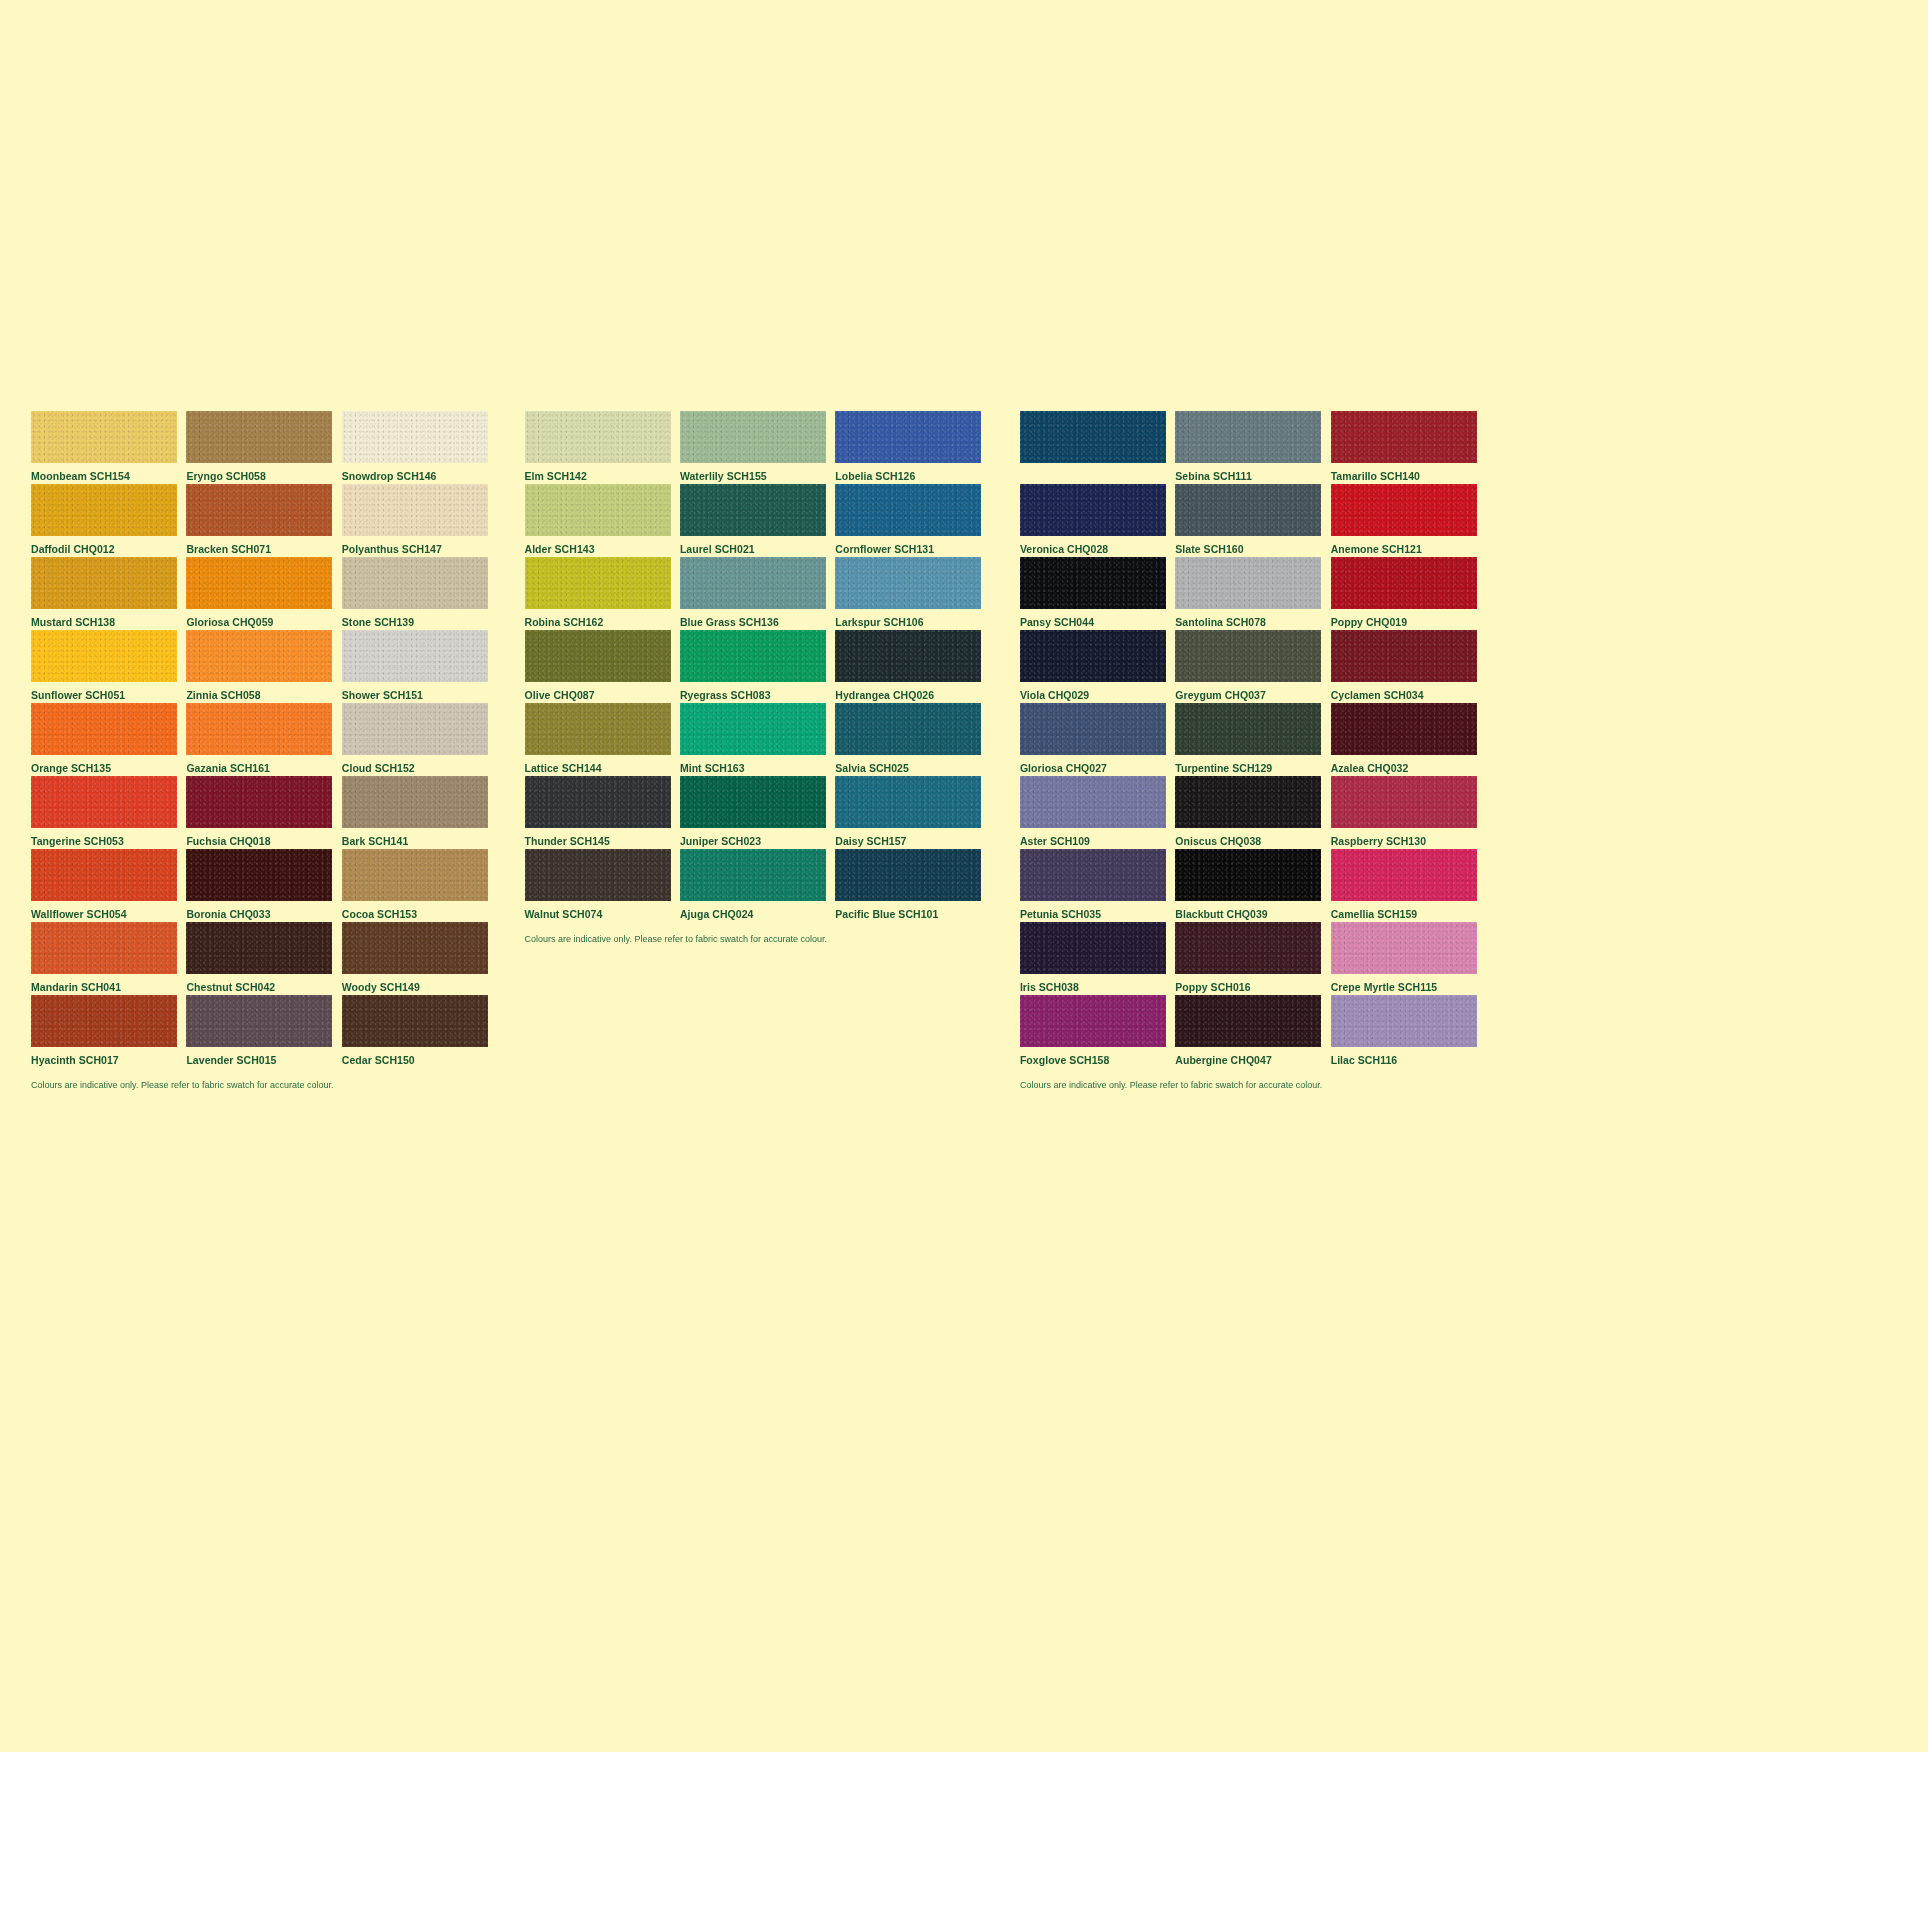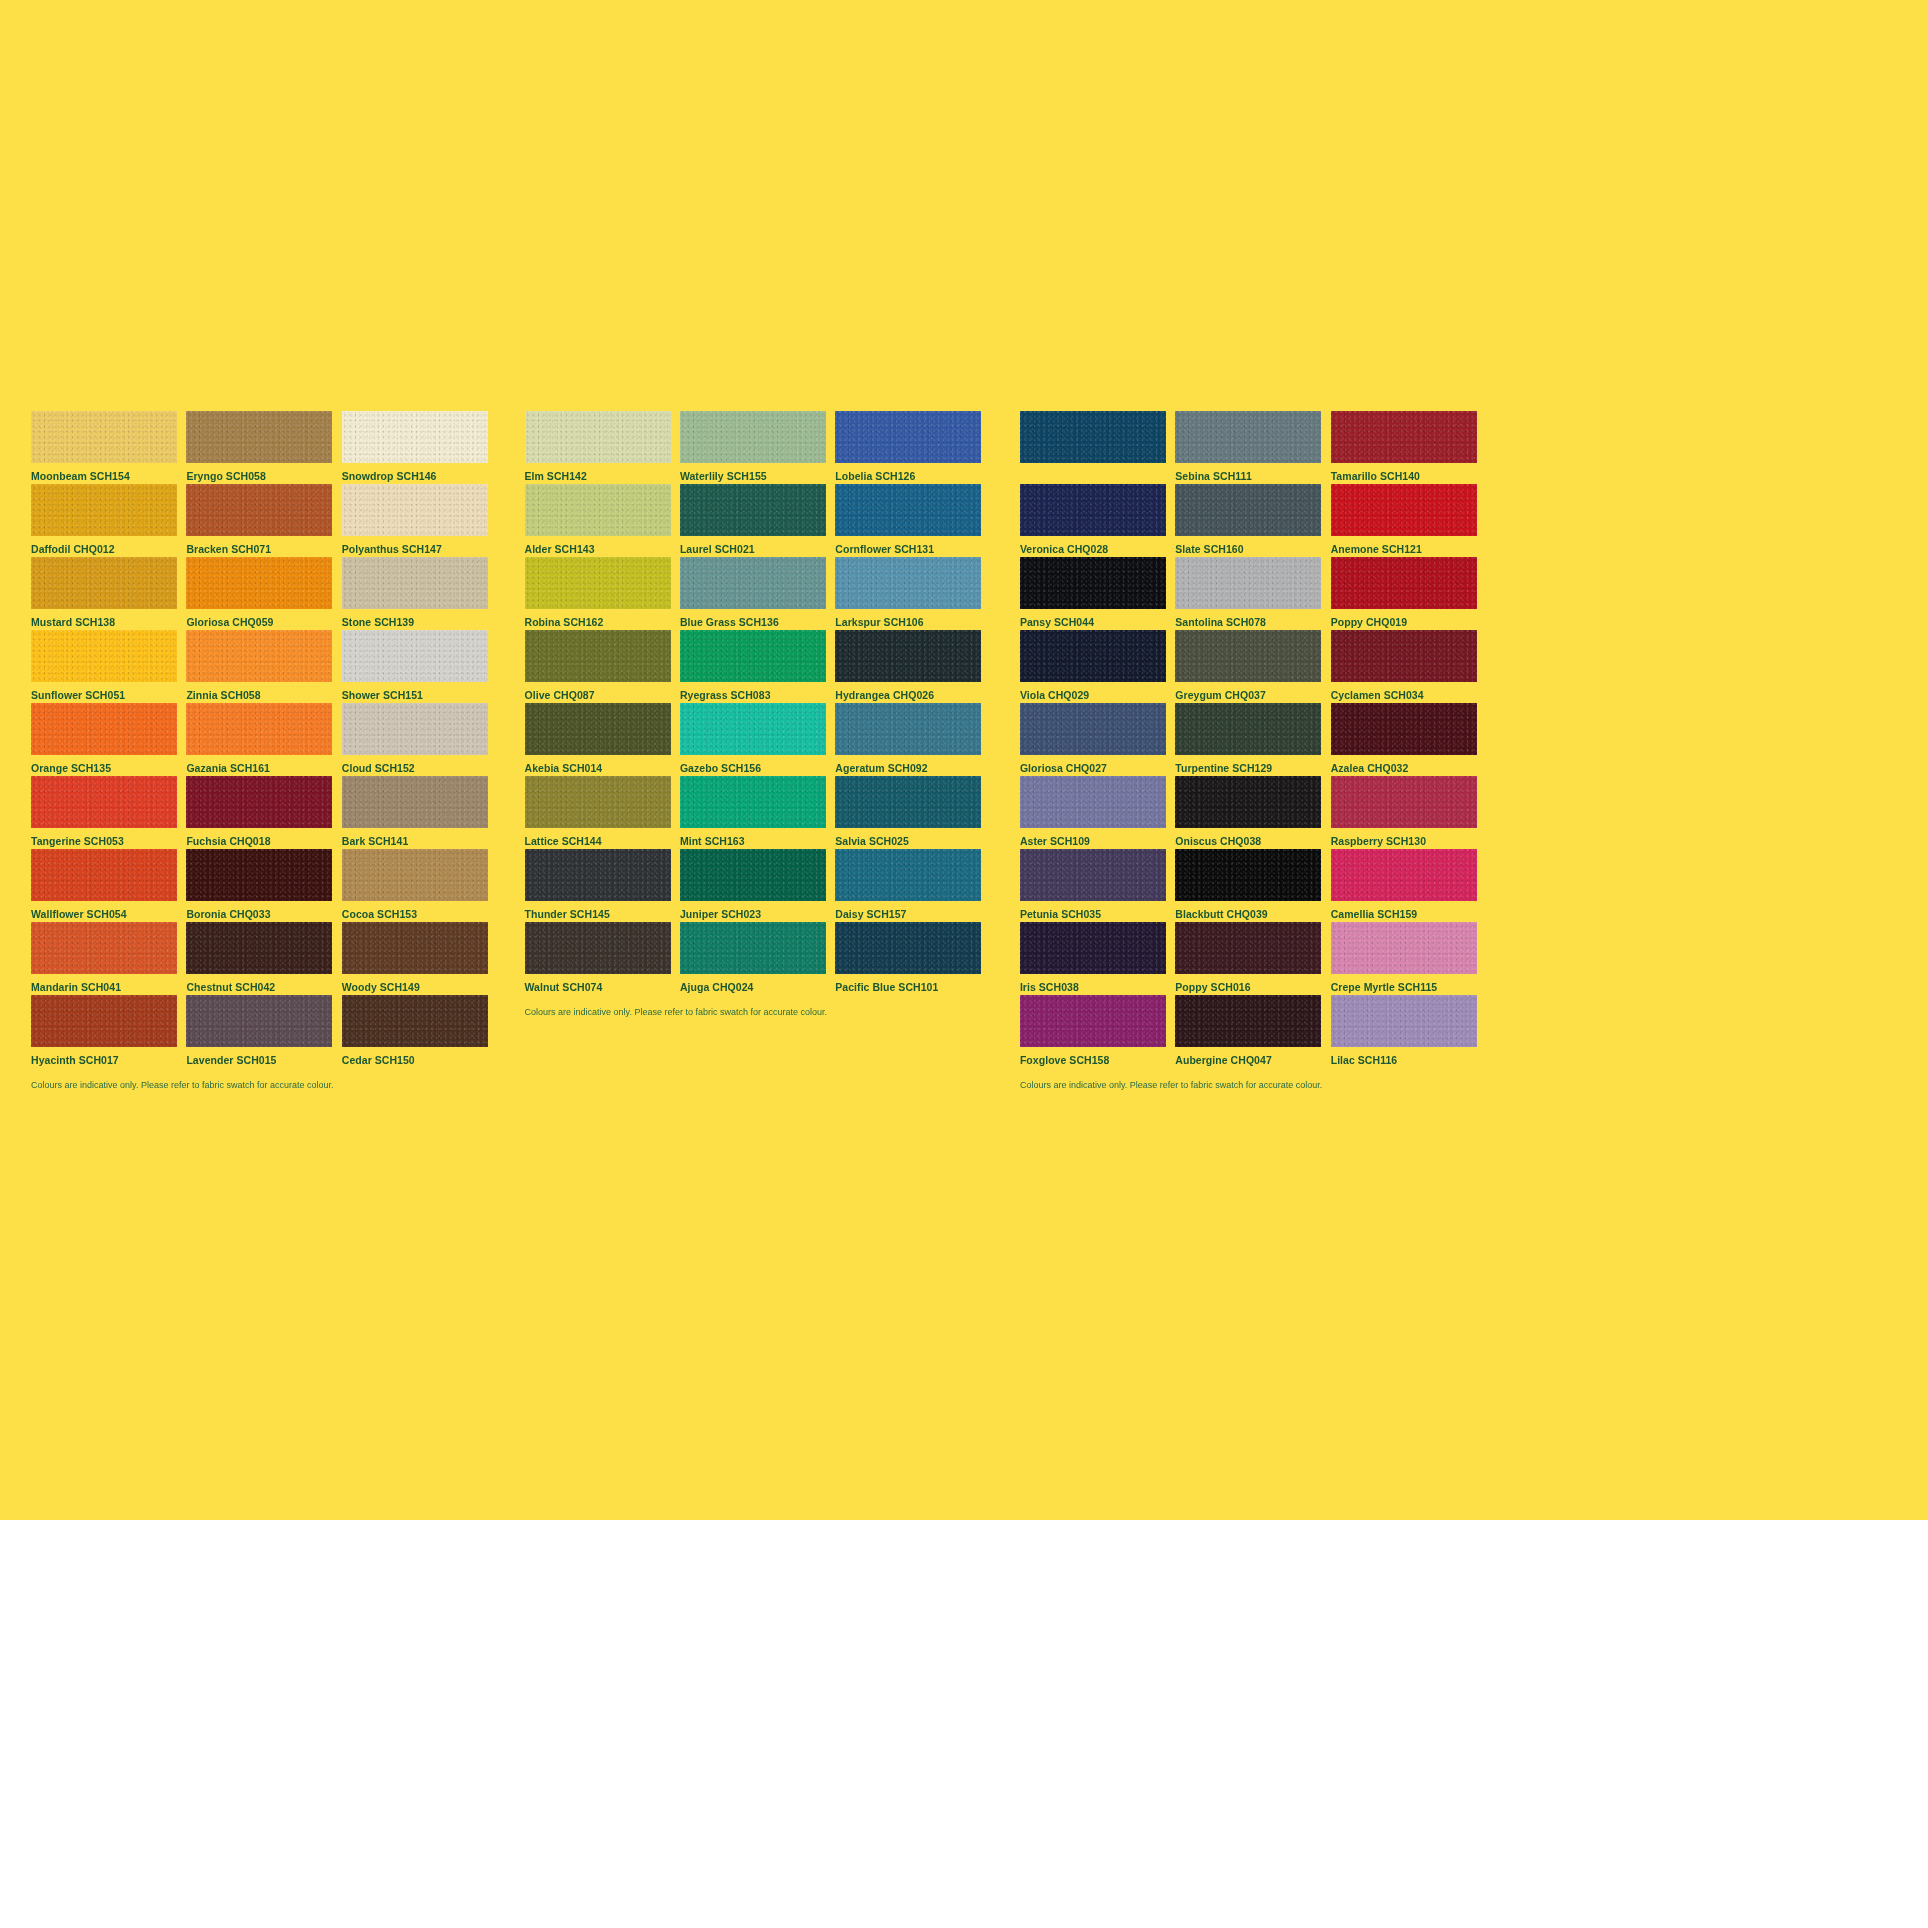--- a/index.html
+++ b/index.html
@@ -5,22 +5,22 @@
   * { box-sizing: border-box; }
   html, body {
     margin: 0; padding: 0;
     width: 1928px; height: 1928px;
     background: #ffffff;
     font-family: "Liberation Sans", sans-serif;
   }
   #chart-root {
     position: absolute;
     left: 0; top: 0;
-    width: 1928px; height: 1520px;
-    background: #fde047;
+    width: 1928px; height: 1752px;
+    background: #fef9c3;
   }
   .groups {
     position: absolute;
     left: 31px;
     top: 411px;
     width: 1866px;
     display: flex;
     flex-direction: row;
     align-items: flex-start;
   }
@@ -273,34 +273,20 @@
               <div class="swatch" title="Ryegrass SCH083" style="background: rgb(8, 156, 90);"></div>
               <div class="label" style="color: rgb(27, 86, 50);">Ryegrass SCH083</div>
             </div>
             <div class="cell">
               <div class="swatch" title="Hydrangea CHQ026" style="background: rgb(29, 42, 46);"></div>
               <div class="label" style="color: rgb(27, 86, 50);">Hydrangea CHQ026</div>
             </div>
           </div>
           <div class="row">
             <div class="cell">
-              <div class="swatch" title="Akebia SCH014" style="background: rgb(76, 83, 38);"></div>
-              <div class="label" style="color: rgb(27, 86, 50);">Akebia SCH014</div>
-            </div>
-            <div class="cell">
-              <div class="swatch" title="Gazebo SCH156" style="background: rgb(21, 191, 161);"></div>
-              <div class="label" style="color: rgb(27, 86, 50);">Gazebo SCH156</div>
-            </div>
-            <div class="cell">
-              <div class="swatch" title="Ageratum SCH092" style="background: rgb(55, 118, 140);"></div>
-              <div class="label" style="color: rgb(27, 86, 50);">Ageratum SCH092</div>
-            </div>
-          </div>
-          <div class="row">
-            <div class="cell">
               <div class="swatch" title="Lattice SCH144" style="background: rgb(140, 131, 48);"></div>
               <div class="label" style="color: rgb(27, 86, 50);">Lattice SCH144</div>
             </div>
             <div class="cell">
               <div class="swatch" title="Mint SCH163" style="background: rgb(6, 166, 119);"></div>
               <div class="label" style="color: rgb(27, 86, 50);">Mint SCH163</div>
             </div>
             <div class="cell">
               <div class="swatch" title="Salvia SCH025" style="background: rgb(21, 90, 104);"></div>
               <div class="label" style="color: rgb(27, 86, 50);">Salvia SCH025</div>

